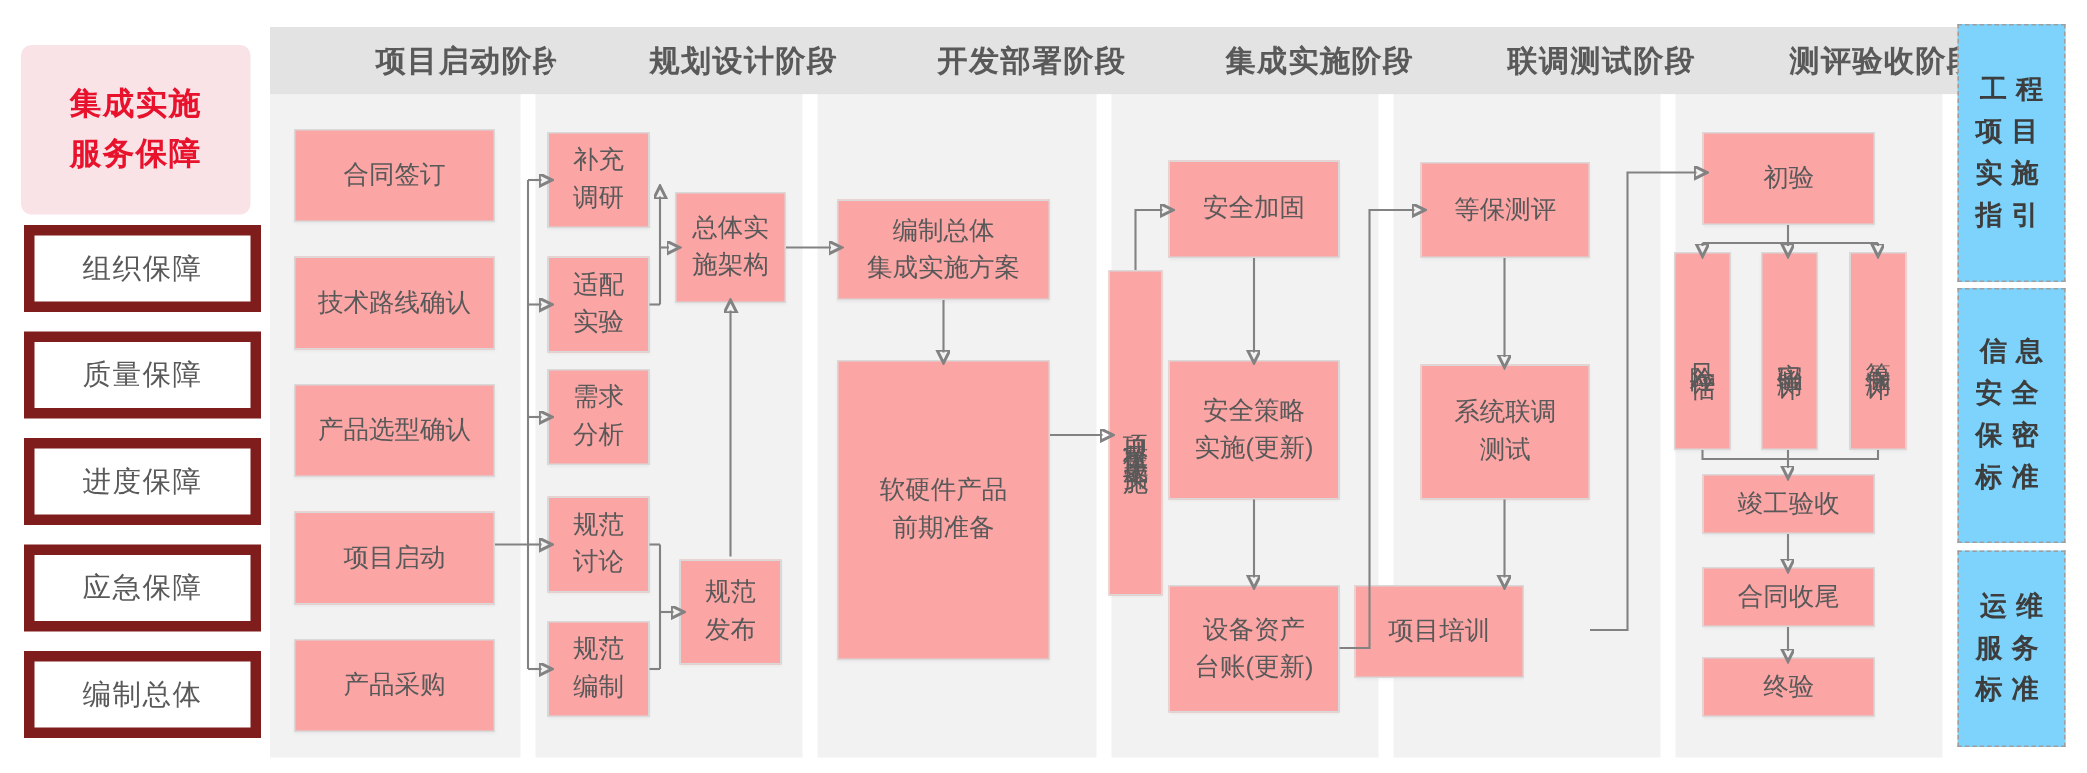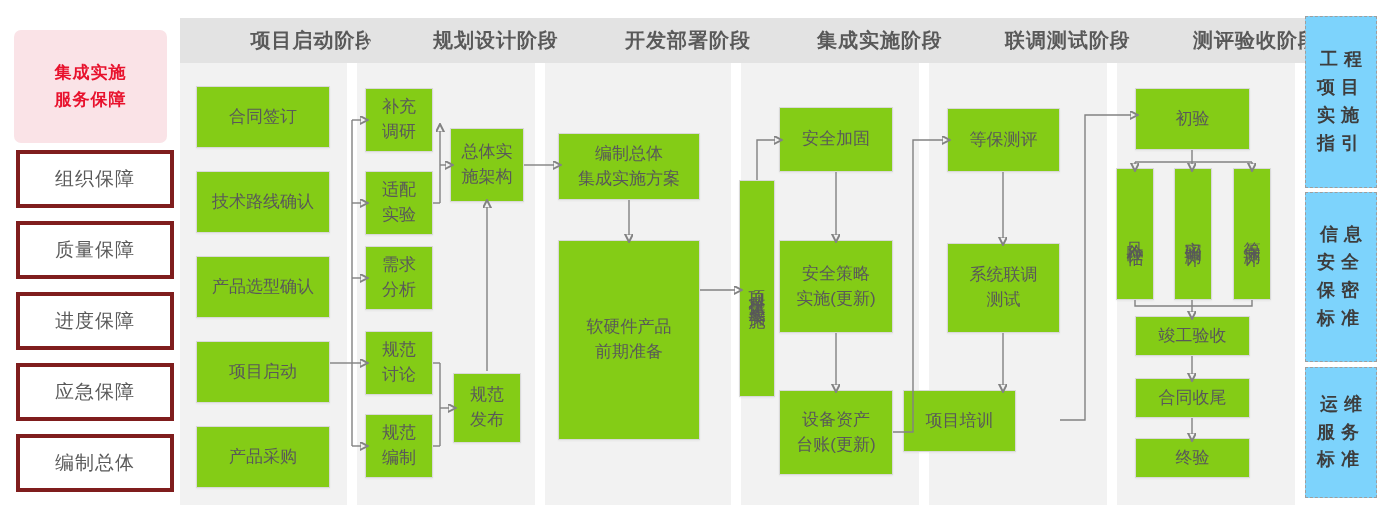--- a/index.html
+++ b/index.html
@@ -5,44 +5,44 @@
   html,body{margin:0;padding:0;background:#ffffff;}
   #canvas{
     position:relative;width:1391px;height:515px;background:#ffffff;overflow:hidden;
     font-family:"Liberation Sans","DejaVu Sans",sans-serif;
   }
   
   .side-title{
     position:absolute;left:14px;top:30px;width:153px;height:113px;
     background:#fae3e7;border-radius:7px;
     display:flex;align-items:center;justify-content:center;text-align:center;
-    color:#e8122d;font-weight:bold;font-size:17px;line-height:1.55;
+    color:#e8122d;font-weight:bold;font-size:21px;line-height:1.55;
     white-space:pre-line;letter-spacing:1px;
   }
   .side-item{
     position:absolute;left:16px;width:158px;height:58px;
-    background:#ffffff;border:4px solid #7f1d1d;box-sizing:border-box;
+    background:#ffffff;border:7px solid #7f1d1d;box-sizing:border-box;
     display:flex;align-items:center;justify-content:center;
     color:#595959;font-size:19px;letter-spacing:1px;
   }
   
   .panel{position:absolute;top:18px;height:487px;background:#f2f2f2;}
   .banner{
     position:absolute;top:18px;height:45px;background:#e3e3e3;
     display:flex;align-items:center;justify-content:center;
     color:#595959;font-weight:bold;font-size:20px;letter-spacing:1px;
     clip-path:polygon(0 0,calc(100% - 14px) 0,100% 50%,calc(100% - 14px) 100%,0 100%);
     padding-left:43px;
   }
   .banner.notched{
     clip-path:polygon(0 0,calc(100% - 14px) 0,100% 50%,calc(100% - 14px) 100%,0 100%,14px 50%);
   }
   
   .box{
-    position:absolute;background:#84cc16;border:1px solid #d9d9d9;box-sizing:border-box;
+    position:absolute;background:#fca5a5;border:1px solid #d9d9d9;box-sizing:border-box;
     display:flex;align-items:center;justify-content:center;text-align:center;
     color:#595959;font-size:17px;line-height:1.45;white-space:pre-line;
     box-shadow:0 1px 2px rgba(0,0,0,0.05);
   }
   .box.vert{
     writing-mode:vertical-lr;text-orientation:upright;letter-spacing:3px;line-height:1;
     white-space:normal;
   }
   
   .standard{

